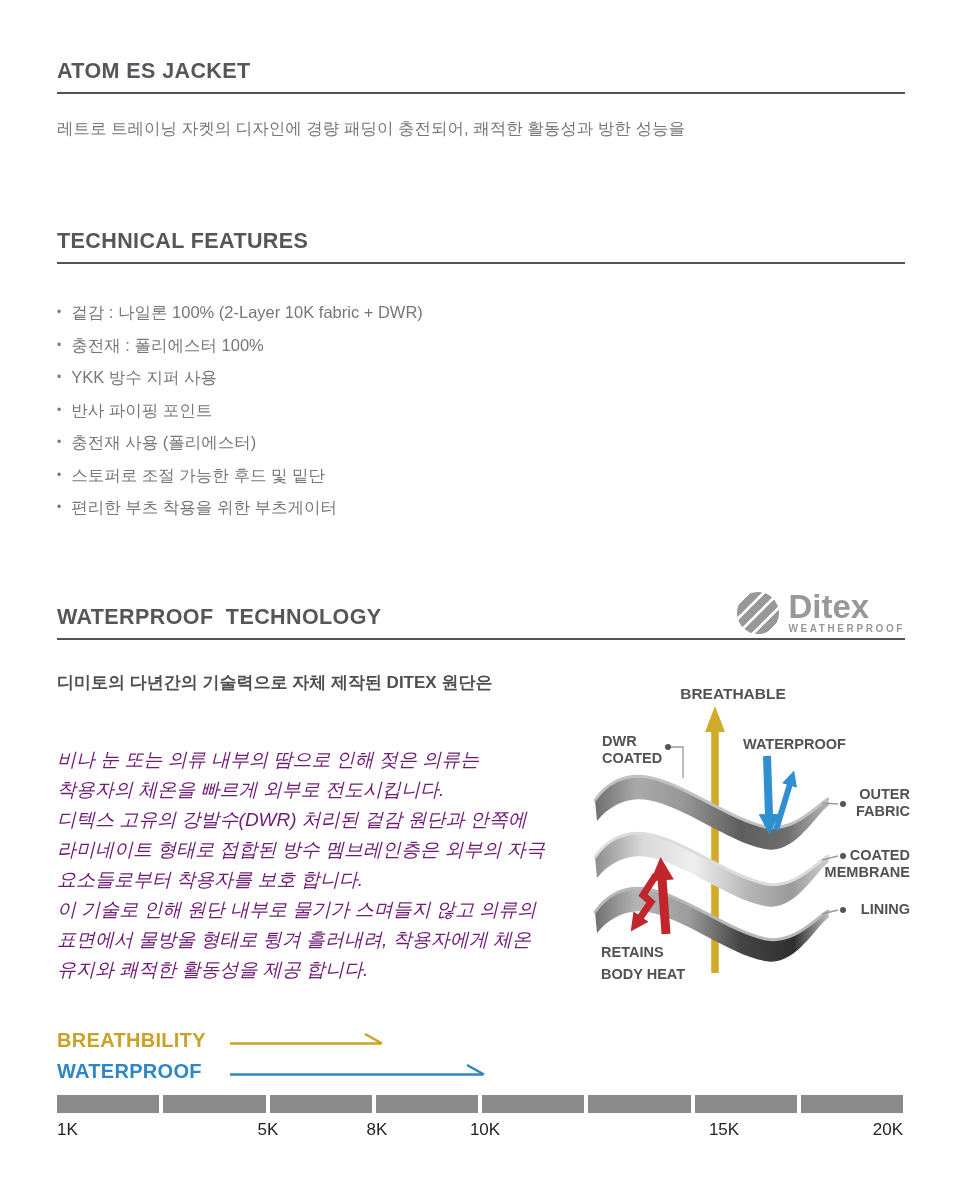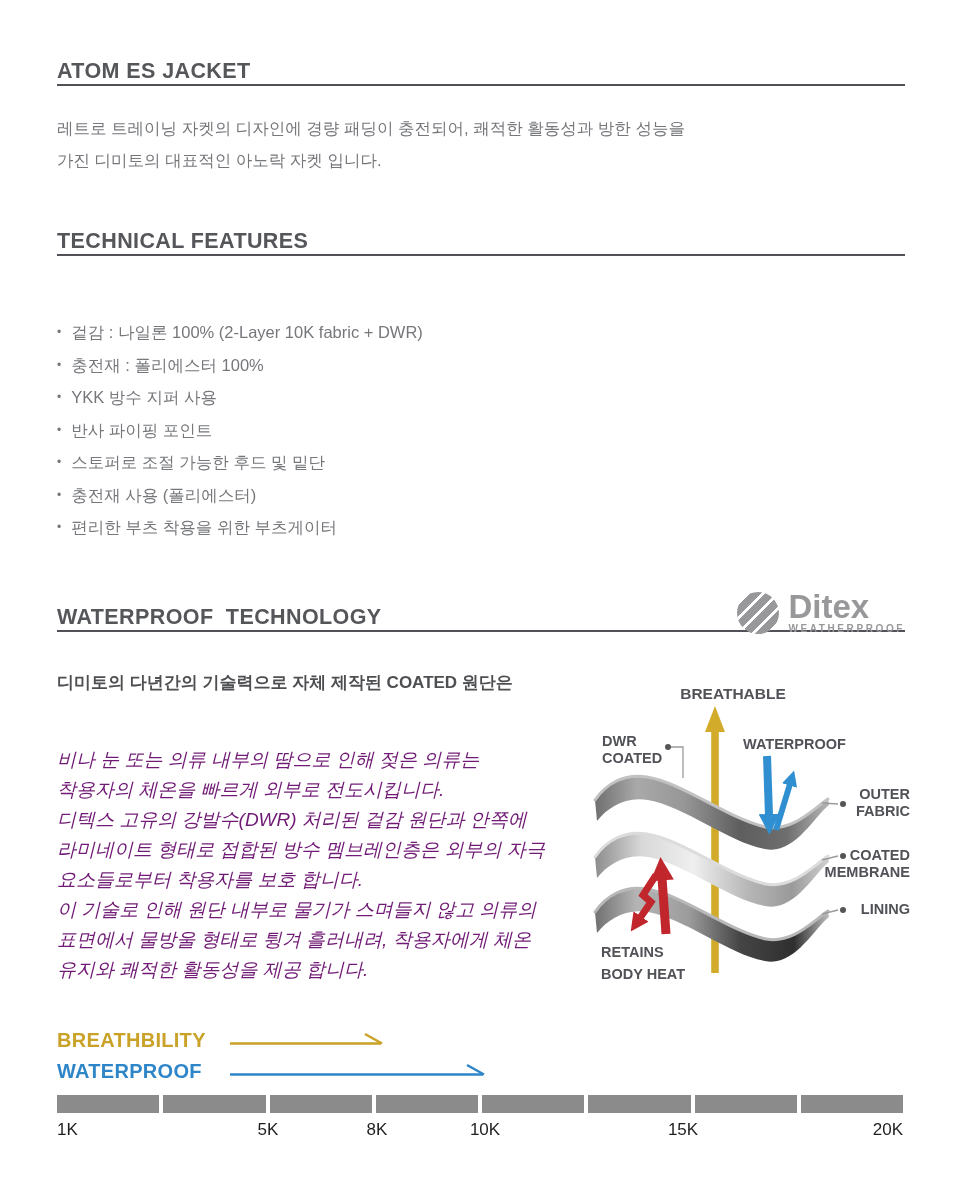--- a/index.html
+++ b/index.html
@@ -1,20 +1,20 @@
 <!DOCTYPE html>
 <html><head>
 <meta charset="utf-8">
 <style>
   html,body{margin:0;padding:0;background:#fff;}
   .page{position:relative;width:960px;height:1200px;background:#fff;overflow:hidden;
         font-family:"Liberation Sans",sans-serif;}
   .block{position:absolute;left:57px;width:848px;}
   .heading{margin:0;font-size:21.5px;font-weight:bold;color:#55565A;letter-spacing:.4px;
-           padding-bottom:0;border-bottom:2px solid #515257;}
+           padding-bottom:8px;border-bottom:2px solid #515257;}
   .ws{word-spacing:6px;}
   .desc-line{font-size:16.5px;line-height:32px;color:#76777B;}
   .features{margin:0;padding:0;list-style:none;}
   .features li{font-size:16.5px;line-height:32.5px;color:#76777B;}
   .features li::before{content:"•";font-size:12px;margin-right:10px;vertical-align:2px;color:#76777B;}
   
   .ditex{position:absolute;right:0;top:-13px;display:flex;align-items:flex-end;}
   .globe{width:42px;height:42px;border-radius:50%;margin-right:9px;
          background:repeating-linear-gradient(135deg,#98989A 0px,#98989A 7.5px,#ffffff 7.5px,#ffffff 10.5px);}
   .dx-name{display:block;font-size:33px;font-weight:bold;color:#98989A;line-height:30px;letter-spacing:0;}
@@ -32,49 +32,48 @@
 </head>
 <body>
 
 <div class="page">
 
   <div class="block" style="top:59px;">
     <h1 class="heading">ATOM ES JACKET</h1>
   </div>
   <div class="block" style="top:112px;">
     <div class="desc-line">레트로 트레이닝 자켓의 디자인에 경량 패딩이 충전되어, 쾌적한 활동성과 방한 성능을</div>
-    <div class="desc-line">가진 디미토의 대표적인 아노락 자켓 입니다.</div>
   </div>
 
   <div class="block" style="top:229px;">
     <h2 class="heading">TECHNICAL FEATURES</h2>
   </div>
-  <ul class="features block" style="top:296px;margin-top:20px;">
+  <ul class="features block" style="top:296px;">
     <li>겉감 : 나일론 100% (2-Layer 10K fabric + DWR)</li>
     <li>충전재 : 폴리에스터 100%</li>
     <li>YKK 방수 지퍼 사용</li>
     <li>반사 파이핑 포인트</li>
+    <li>충전재 사용 (폴리에스터)</li>
     <li>스토퍼로 조절 가능한 후드 및 밑단</li>
-    <li>충전재 사용 (폴리에스터)</li>
     <li>편리한 부츠 착용을 위한 부츠게이터</li>
   </ul>
 
   <div class="block" style="top:605px;">
     <h2 class="heading ws">WATERPROOF TECHNOLOGY</h2>
     <div class="ditex">
       <span class="globe"></span>
       <span>
         <span class="dx-name">Ditex</span>
         <span class="dx-sub">WEATHERPROOF</span>
       </span>
     </div>
   </div>
 
   <div class="block" style="top:670px;width:520px;">
-    <div class="wp-intro-line">디미토의 다년간의 기술력으로 자체 제작된 COATED 원단은</div>
+    <div class="wp-intro-line">디미토의 다년간의 기술력으로 자체 제작된 DITEX 원단은</div>
   </div>
   <div class="block" style="top:745px;width:520px;">
     <div class="wp-body-line">비나 눈 또는 의류 내부의 땀으로 인해 젖은 의류는</div>
     <div class="wp-body-line">착용자의 체온을 빠르게 외부로 전도시킵니다.</div>
     <div class="wp-body-line">디텍스 고유의 강발수(DWR) 처리된 겉감 원단과 안쪽에</div>
     <div class="wp-body-line">라미네이트 형태로 접합된 방수 멤브레인층은 외부의 자극</div>
     <div class="wp-body-line">요소들로부터 착용자를 보호 합니다.</div>
     <div class="wp-body-line">이 기술로 인해 원단 내부로 물기가 스며들지 않고 의류의</div>
     <div class="wp-body-line">표면에서 물방울 형태로 튕겨 흘러내려, 착용자에게 체온</div>
     <div class="wp-body-line">유지와 쾌적한 활동성을 제공 합니다.</div>
@@ -186,16 +185,16 @@
     <div class="seg"></div>
     <div class="seg"></div>
     <div class="seg"></div>
     <div class="seg"></div>
     <div class="seg"></div>
   </div>
   <span class="scale-label" style="left:57px;">1K</span>
   <span class="scale-label" style="left:268px;transform:translateX(-50%);">5K</span>
   <span class="scale-label" style="left:377px;transform:translateX(-50%);">8K</span>
   <span class="scale-label" style="left:485px;transform:translateX(-50%);">10K</span>
-  <span class="scale-label" style="left:683px;transform:translateX(-50%);">15K</span>
+  <span class="scale-label" style="left:724px;transform:translateX(-50%);">15K</span>
   <span class="scale-label" style="left:903px;transform:translateX(-100%);">20K</span>
 
 </div>
 
 </body></html>

